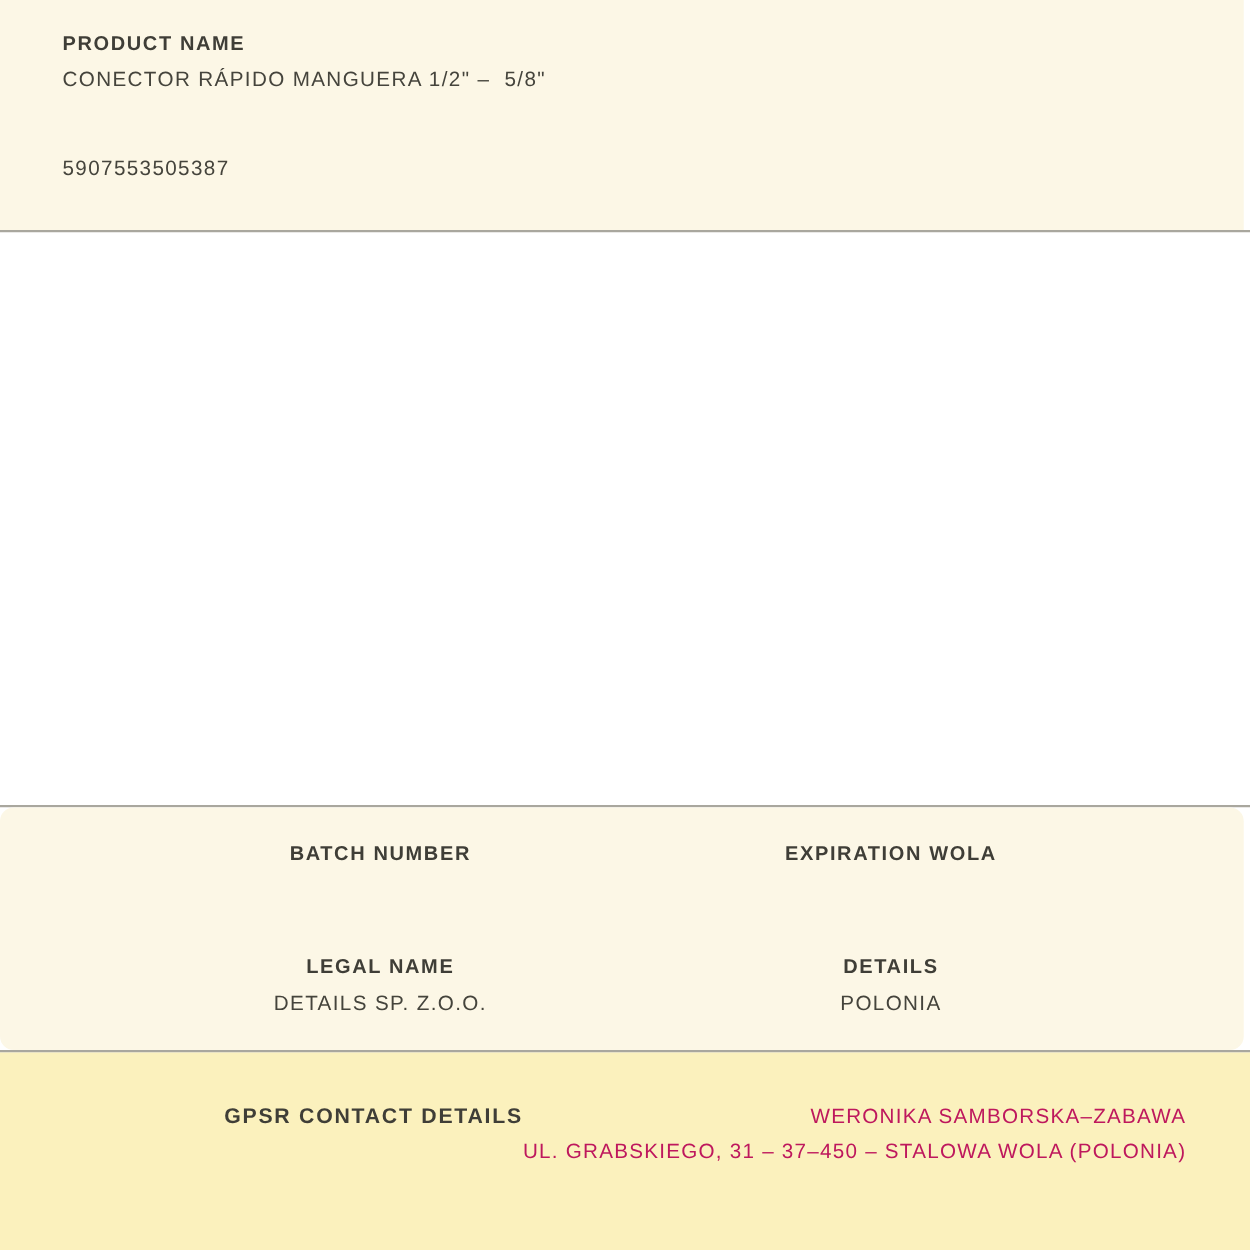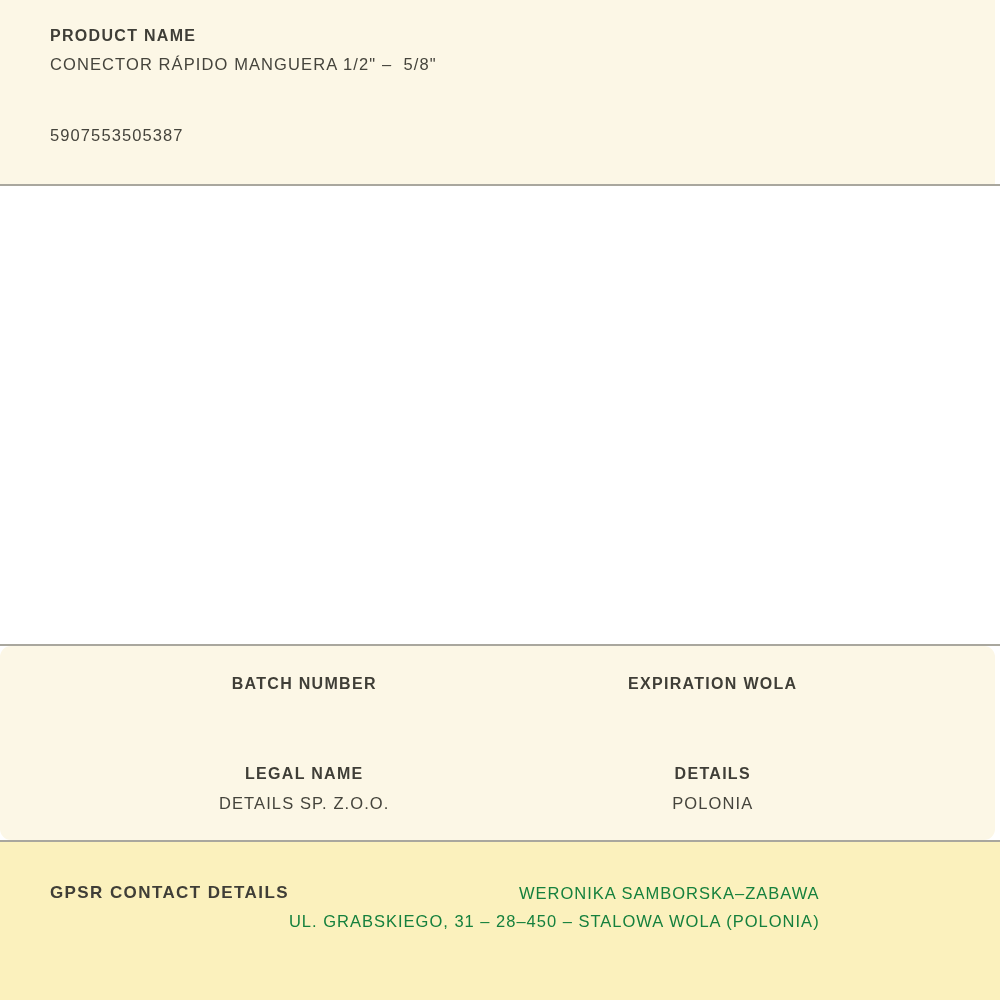--- a/index.html
+++ b/index.html
@@ -78,36 +78,36 @@
   }
   .info-spacer-big { height: 71px; }
   .info-spacer-small { height: 11px; }
 
   
   .section-gpsr {
     height: 158px;
     background: #fbf1bd;
     display: flex;
     flex-direction: row;
-    justify-content: flex-start;
+    justify-content: flex-end;
     padding: 37px 51px 0 50px;
   }
   .gpsr-heading {
     font-size: 17px;
     font-weight: bold;
     letter-spacing: 1.4px;
     color: #3f3e37;
     line-height: 28px;
     white-space: nowrap;
   }
   .gpsr-contact {
     text-align: right;
     font-size: 16.5px;
     letter-spacing: 1px;
-    color: #15803d;
+    color: #be185d;
     line-height: 28px;
   }
   .gpsr-contact div { white-space: nowrap; }
 </style>
 </head>
 <body>
 
 <div class="page">
 
   <div class="section-product">
@@ -147,17 +147,17 @@
       </div>
     </div>
   </div>
 
   <div class="divider"></div>
 
   <div class="section-gpsr">
     <div class="gpsr-heading">GPSR CONTACT DETAILS</div>
     <div class="gpsr-contact">
       <div>WERONIKA SAMBORSKA–ZABAWA</div>
-      <div>UL. GRABSKIEGO, 31 – 28–450 – STALOWA WOLA (POLONIA)</div>
+      <div>UL. GRABSKIEGO, 31 – 37–450 – STALOWA WOLA (POLONIA)</div>
     </div>
   </div>
 
 </div>
 
 </body></html>

